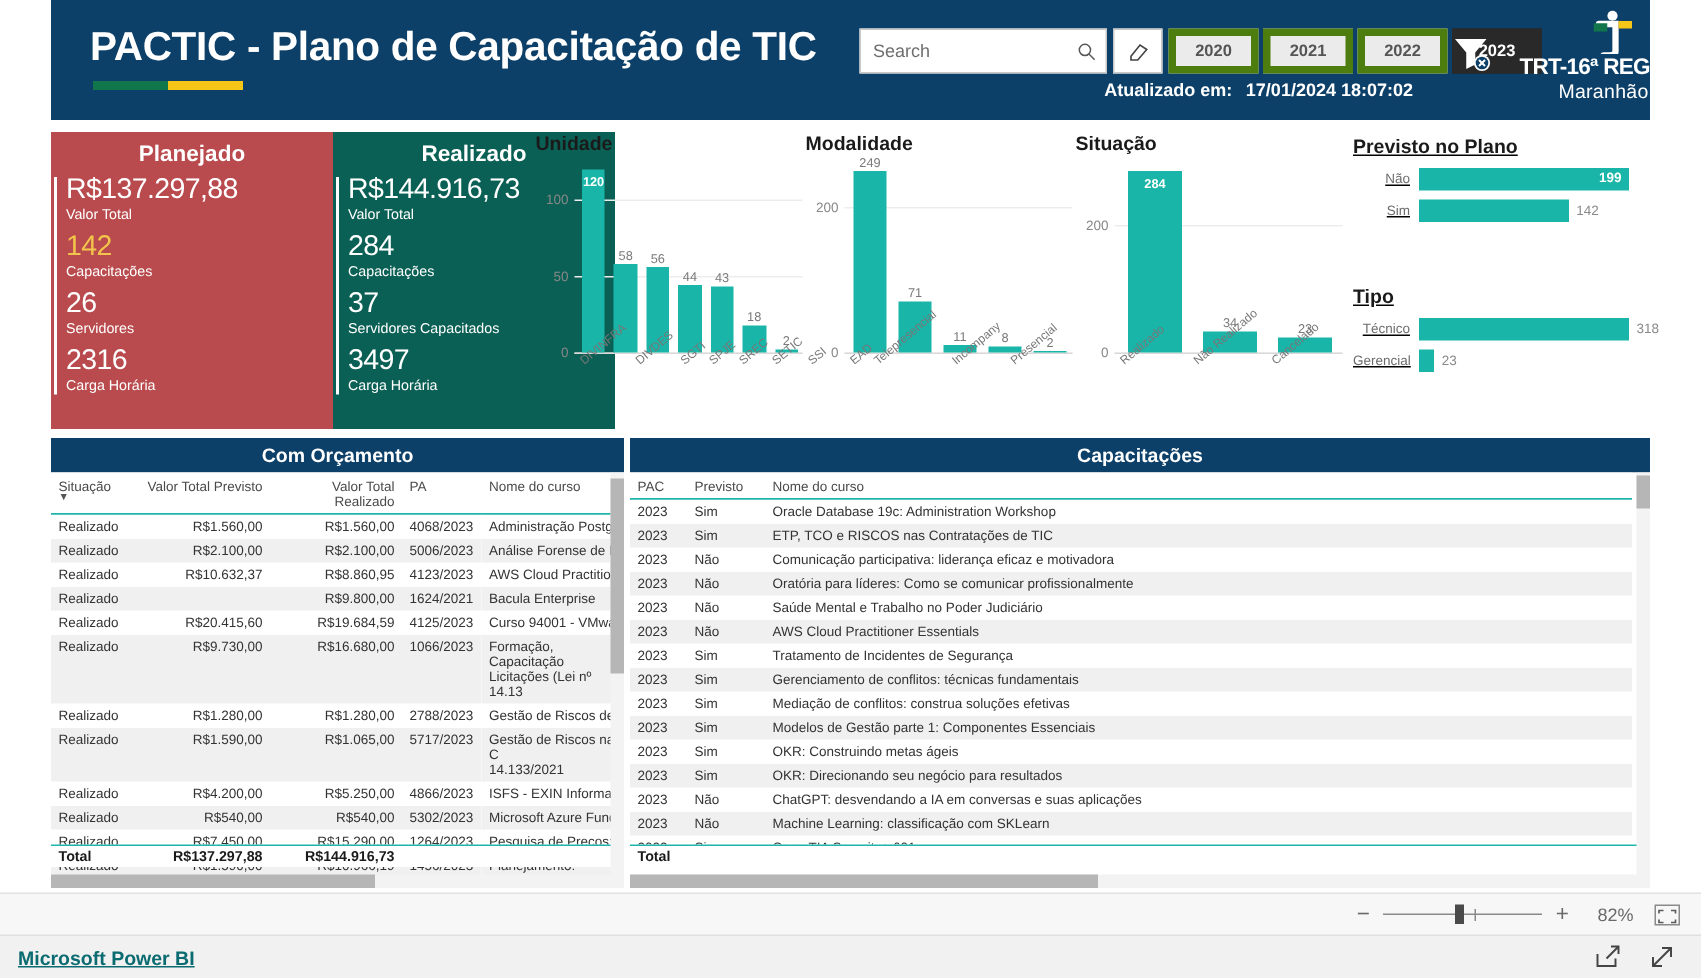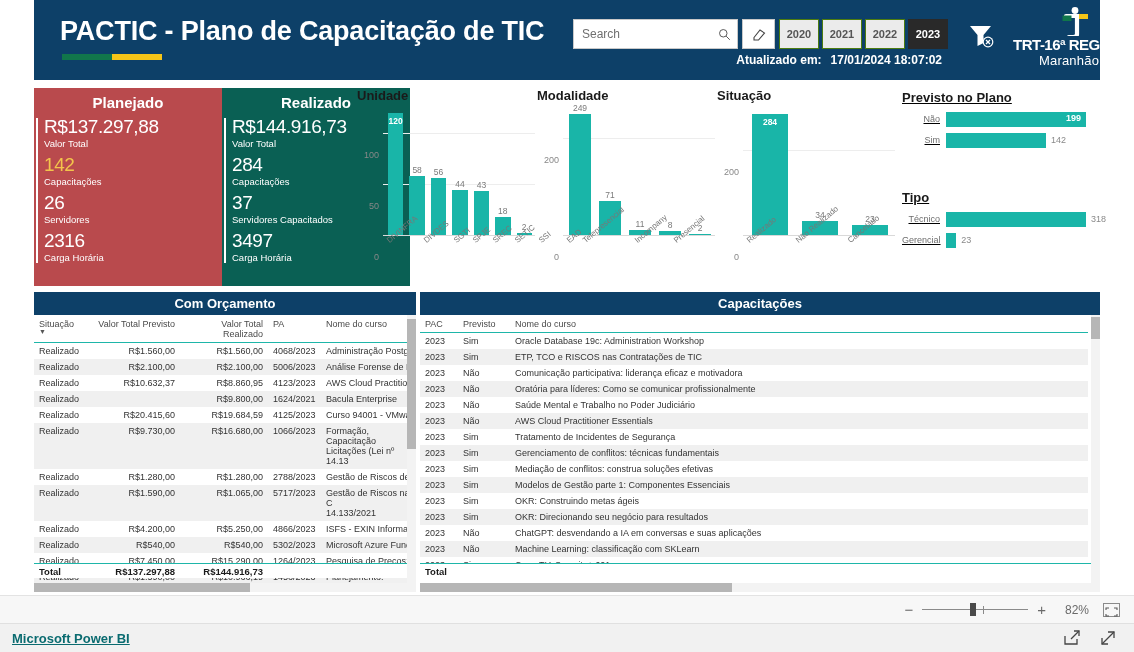--- a/index.html
+++ b/index.html
@@ -36,21 +36,21 @@
     padding:0 6px 0 8px;
   }
   .search-box .ph { font-size:12px; color:#6f6f6f; flex:1; }
   .search-icon { width:13px; height:13px; flex:none; }
   .eraser-btn {
     position:absolute; left:708px; top:19px; width:33px; height:30px;
     background:#fff; border:1px solid #c9c9c9; display:flex; align-items:center; justify-content:center;
   }
   .year-row { position:absolute; left:745px; top:19px; display:flex; gap:3px; }
   .year-btn {
-    width:40px; height:30px; background:#ebebeb; border:1px solid #4d7c0f;
+    width:60px; height:30px; background:#ebebeb; border:5px solid #4d7c0f;
     display:flex; align-items:center; justify-content:center;
     font-size:11px; color:#555; font-weight:bold;
   }
   .year-btn.sel { background:#292929; color:#ffffff; border-color:#292929; }
 
   .updated {
     position:absolute; right:158px; top:53px;
     font-size:12px; font-weight:bold; color:#ffffff; white-space:nowrap;
   }
   .updated .lbl { margin-right:9px; }
@@ -76,21 +76,21 @@
   }
   .kpi .big { font-size:19px; color:#ffffff; line-height:21px; letter-spacing:-0.4px; }
   .kpi .big.amber { color:#f3c44b; }
   .kpi .sml { font-size:9.5px; color:#ffffff; line-height:14px; margin-bottom:3px; }
 
   
   .vchart { position:absolute; top:8px; }
   .vchart .v-title { font-size:13px; font-weight:bold; color:#1a1a1a; margin-bottom:2px; }
   .vplot { position:relative; }
   .gridline { position:absolute; left:26px; right:2px; height:1px; background:#ededed; }
-  .ytick { position:absolute; left:0; width:22px; text-align:right; font-size:9px; color:#888; transform:translateY(-5px);margin-top:22px; }
+  .ytick { position:absolute; left:0; width:22px; text-align:right; font-size:9px; color:#888; transform:translateY(-5px); }
   .bars { position:absolute; left:28px; right:2px; bottom:6px; display:flex; align-items:flex-end; }
   .bar-col { flex:1; display:flex; flex-direction:column; align-items:center; justify-content:flex-end; height:100%; position:relative; }
   .bar { width:72%; background:#19b5a8; }
   .bar-val { position:absolute; font-size:8.5px; color:#7a7a7a; white-space:nowrap; }
   .bar-val.inside { color:#ffffff; font-weight:bold; }
   .xlabels { position:absolute; left:28px; right:2px; display:flex; }
   .xlab { flex:1; font-size:8px; color:#777; transform:rotate(-40deg); transform-origin:left top; white-space:nowrap; }
   .axisline { position:absolute; left:26px; right:2px; height:1px; background:#d9d9d9; }
 
   

